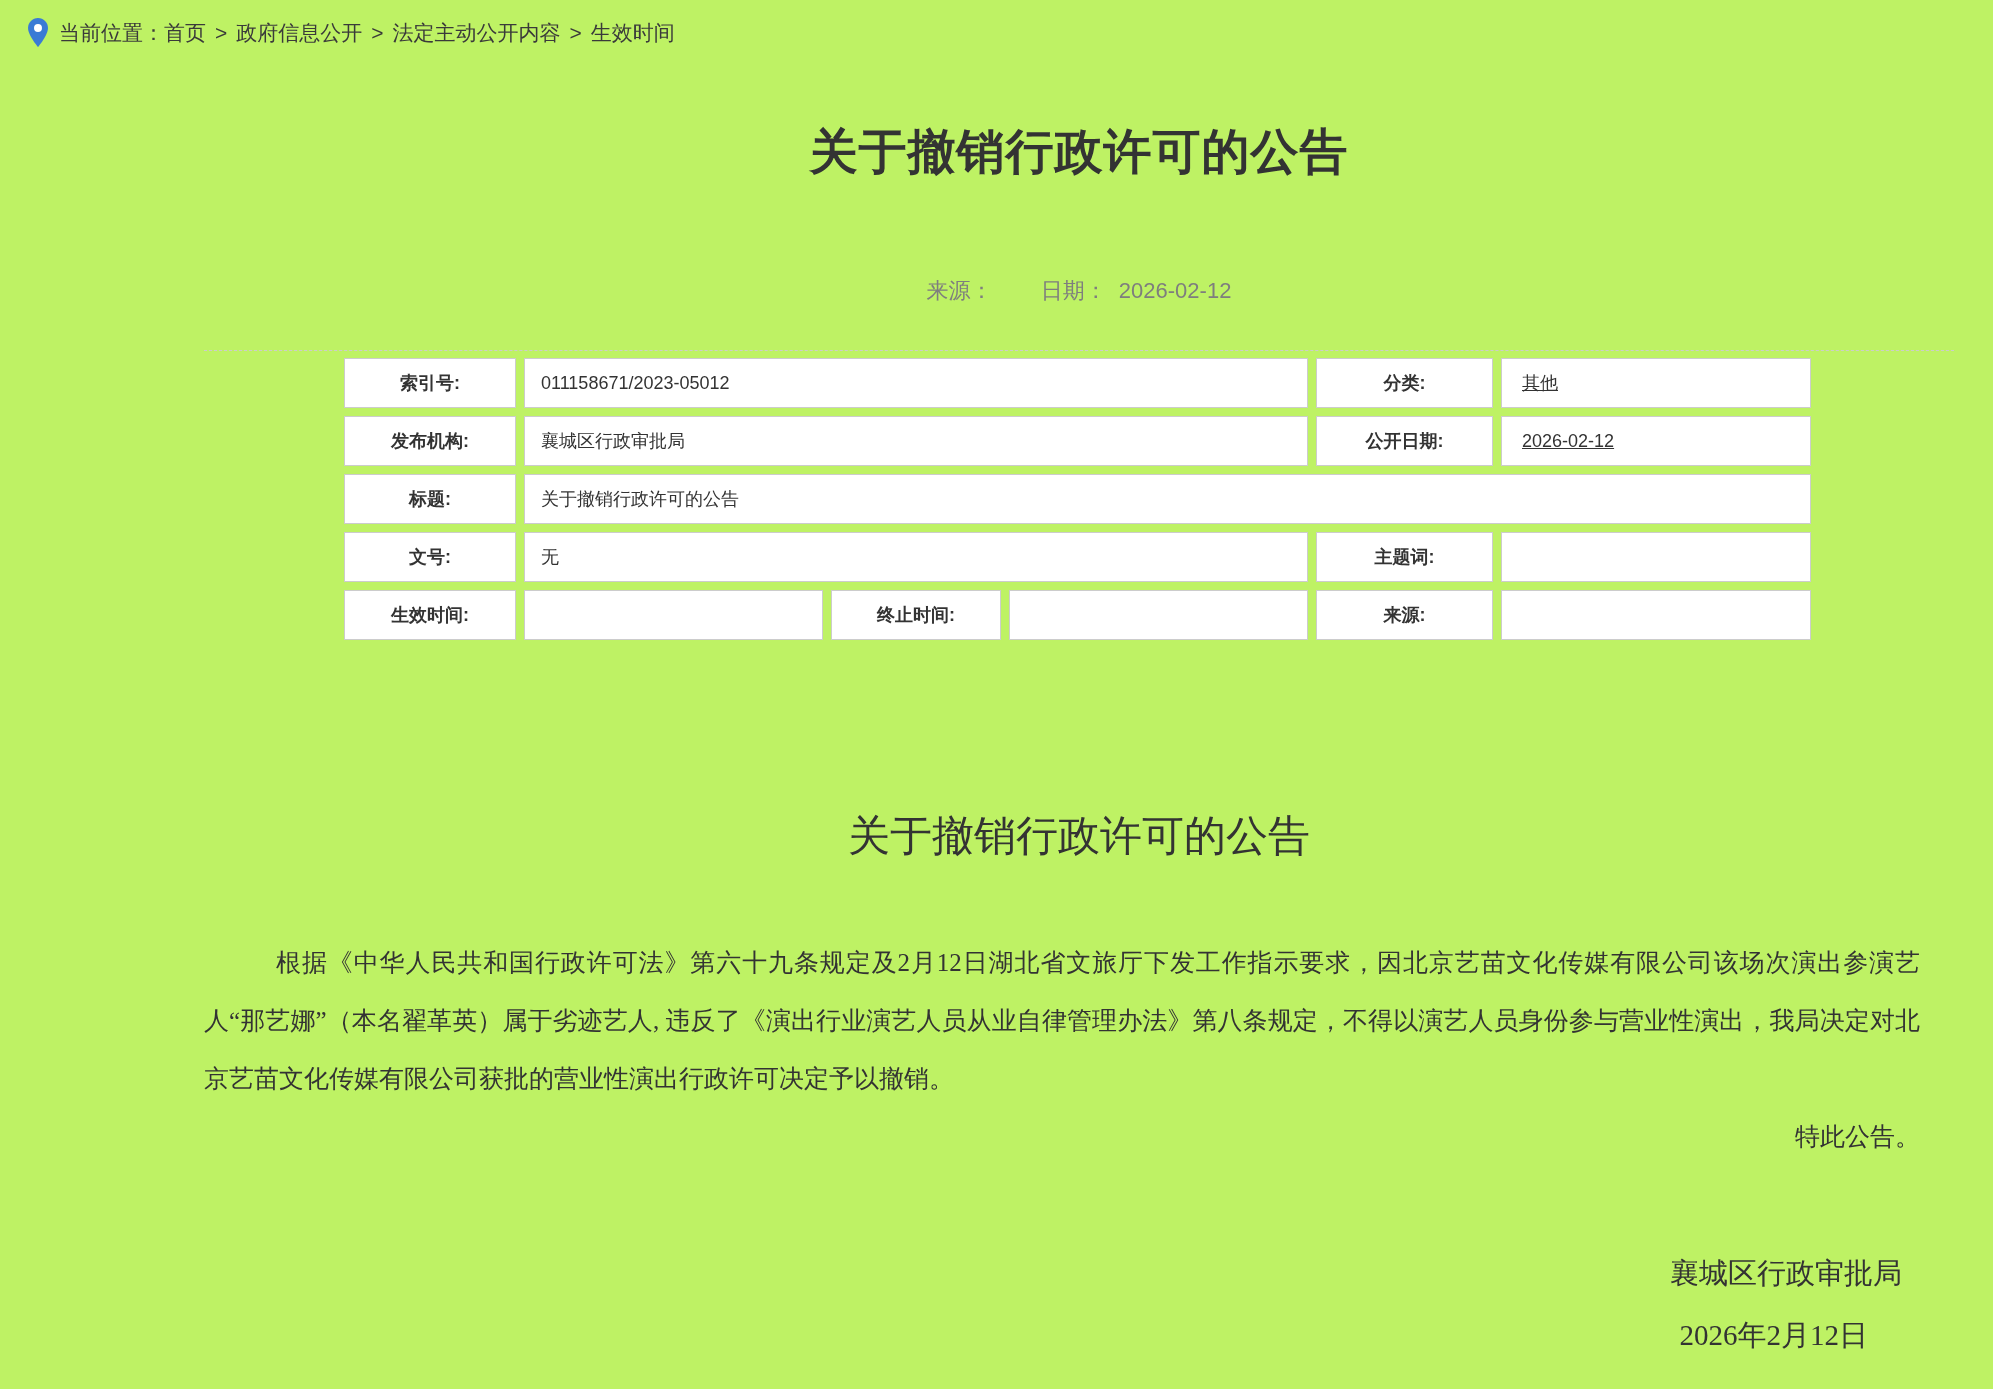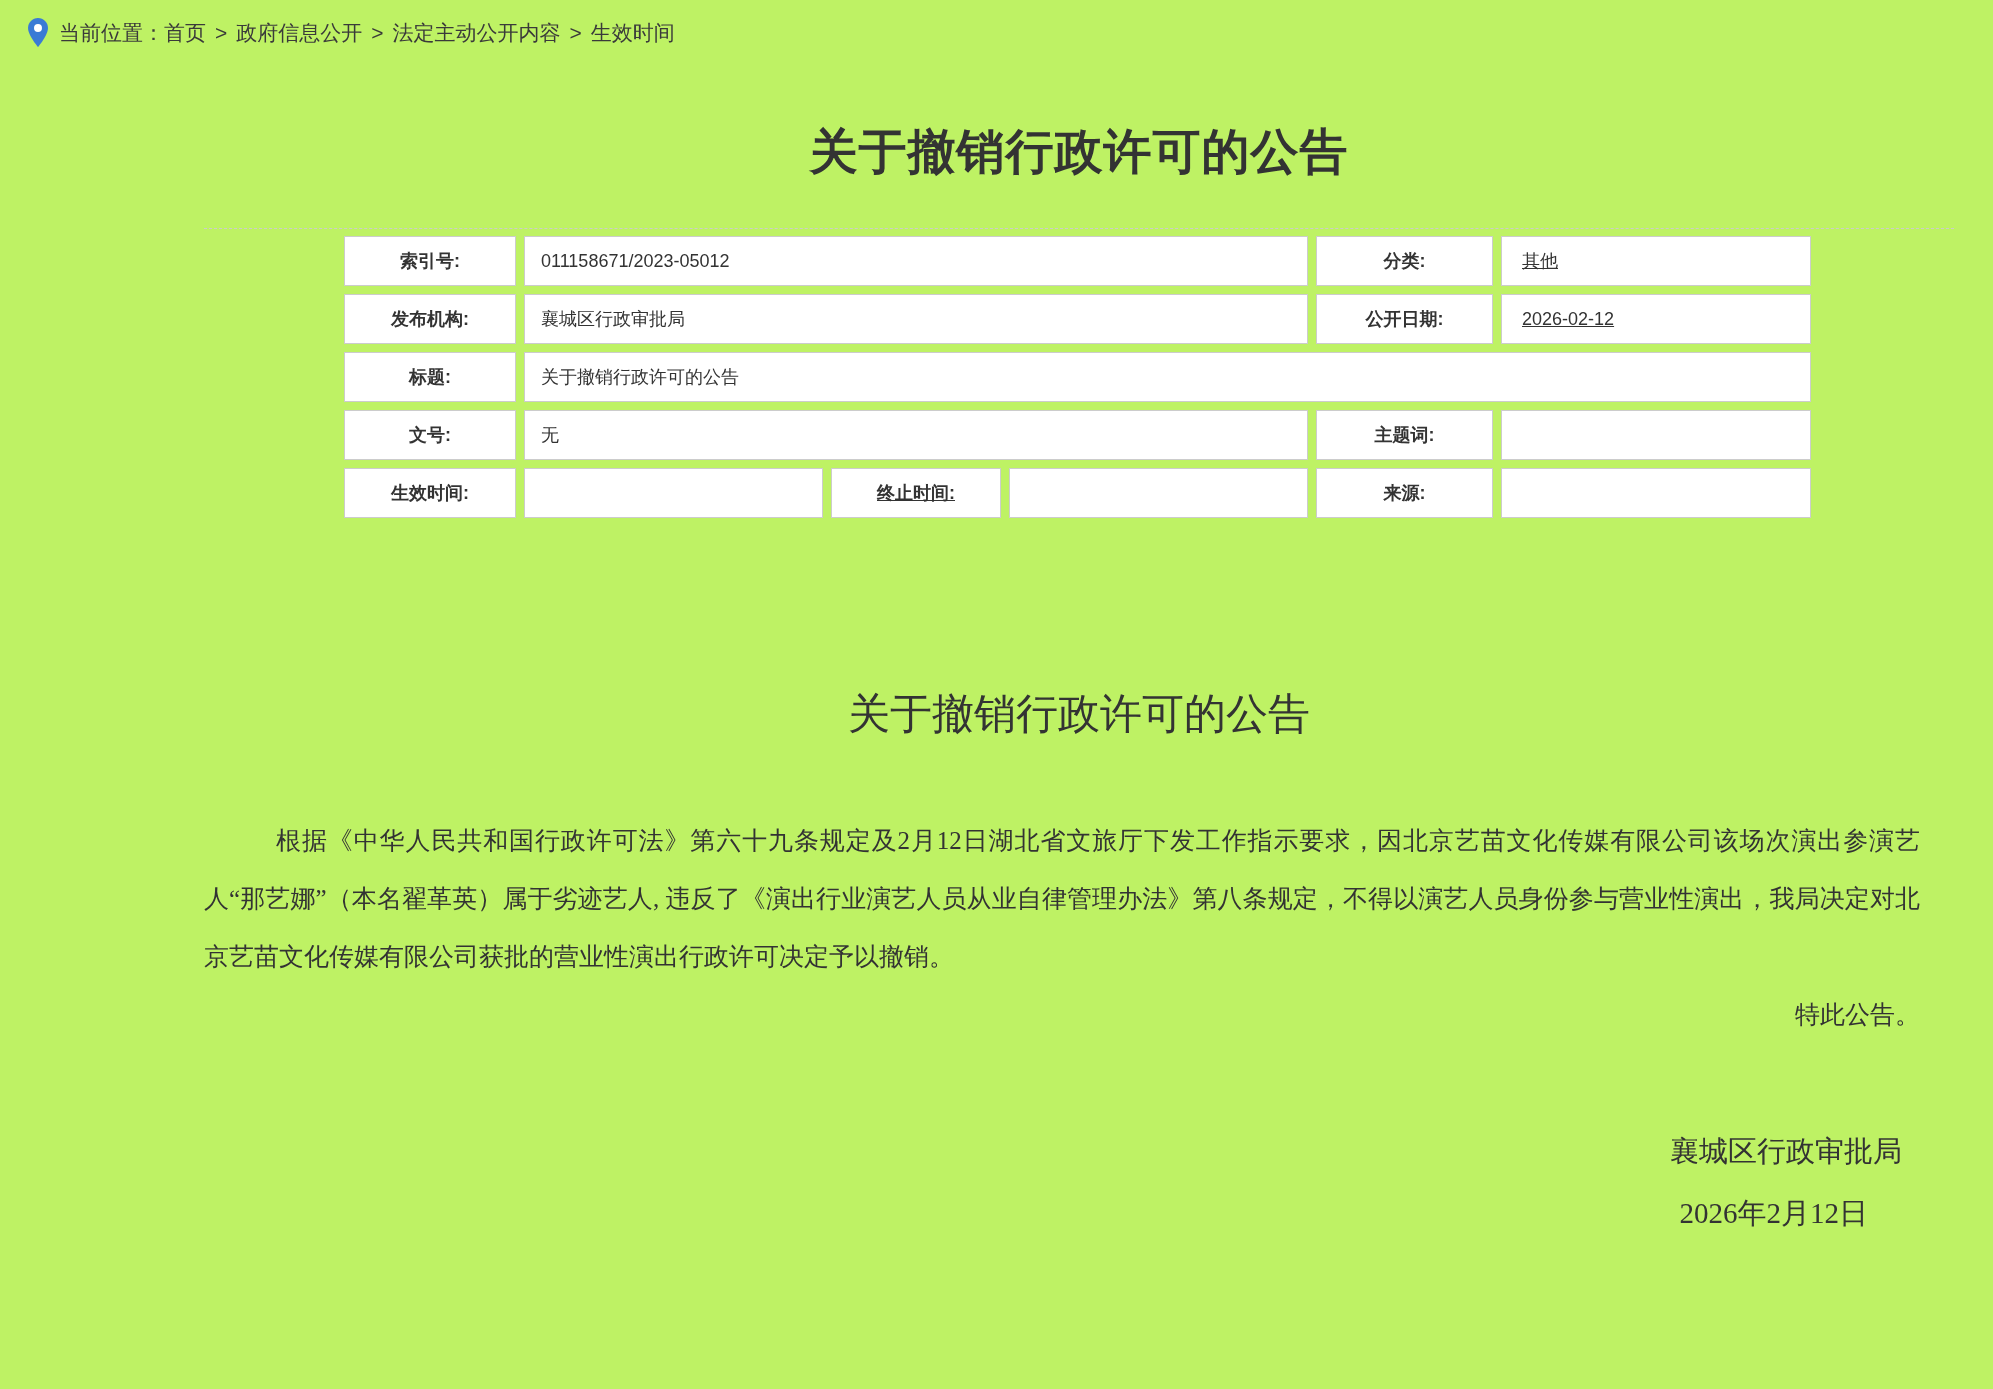--- a/index.html
+++ b/index.html
@@ -93,21 +93,21 @@
     color: #333333;
     background: #ffffff;
   }
   .cell.lab {
     justify-content: center;
     font-weight: bold;
     width: 172px;
     flex: 0 0 172px;
   }
   .cell.lab2 { width: 177px; flex: 0 0 177px; }
-  .cell.lab3 { width: 170px; flex: 0 0 170px; text-decoration: underline; }
+  .cell.lab3 { width: 170px; flex: 0 0 170px; }
   .cell.val {
     padding-left: 16px;
     flex: 1 1 auto;
   }
   .cell.val2 { width: 310px; flex: 0 0 310px; padding-left: 20px; text-decoration: underline; }
 
   
   .article {
     font-family: "Liberation Serif", serif;
     color: #333333;
@@ -166,20 +166,25 @@
     <span class="sep">&gt;</span>
     <a>法定主动公开内容</a>
     <span class="sep">&gt;</span>
     <a>生效时间</a>
   </div>
 
   <div class="content">
 
     <div class="doc-title">关于撤销行政许可的公告</div>
 
+    <div class="doc-meta">
+      <span>来源：</span>
+      <span class="gap">日期：</span>
+      <span class="dval">2026-02-12</span>
+    </div>
 
     <div class="sep-dashed"></div>
 
     <div class="info-table">
 
       <div class="trow">
         <div class="cell lab">索引号:</div>
         <div class="cell val">011158671/2023-05012</div>
         <div class="cell lab lab2">分类:</div>
         <div class="cell val2">其他</div>

